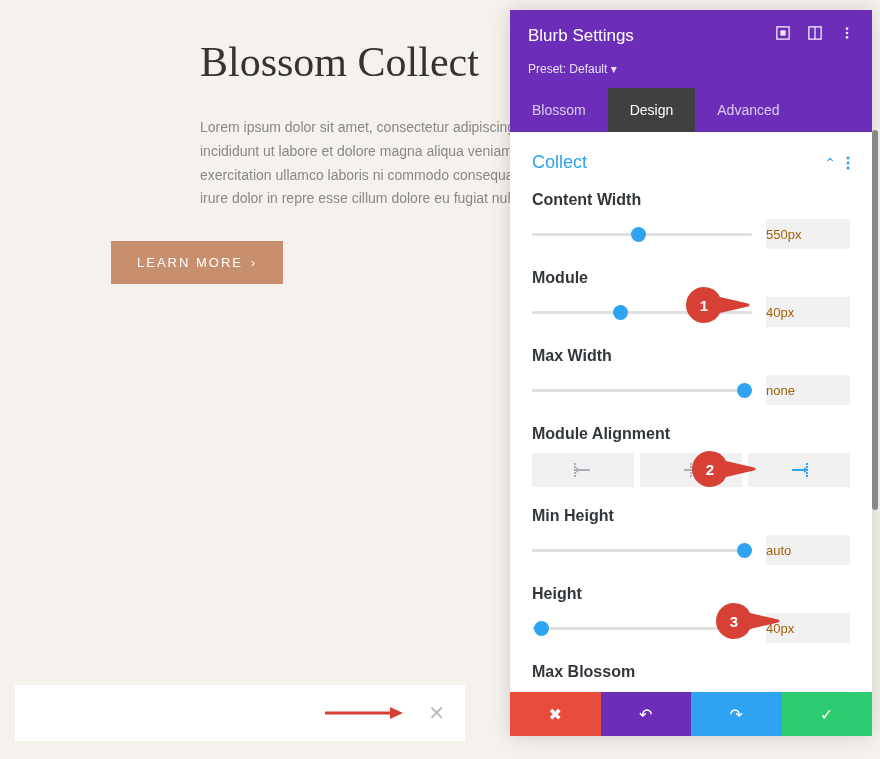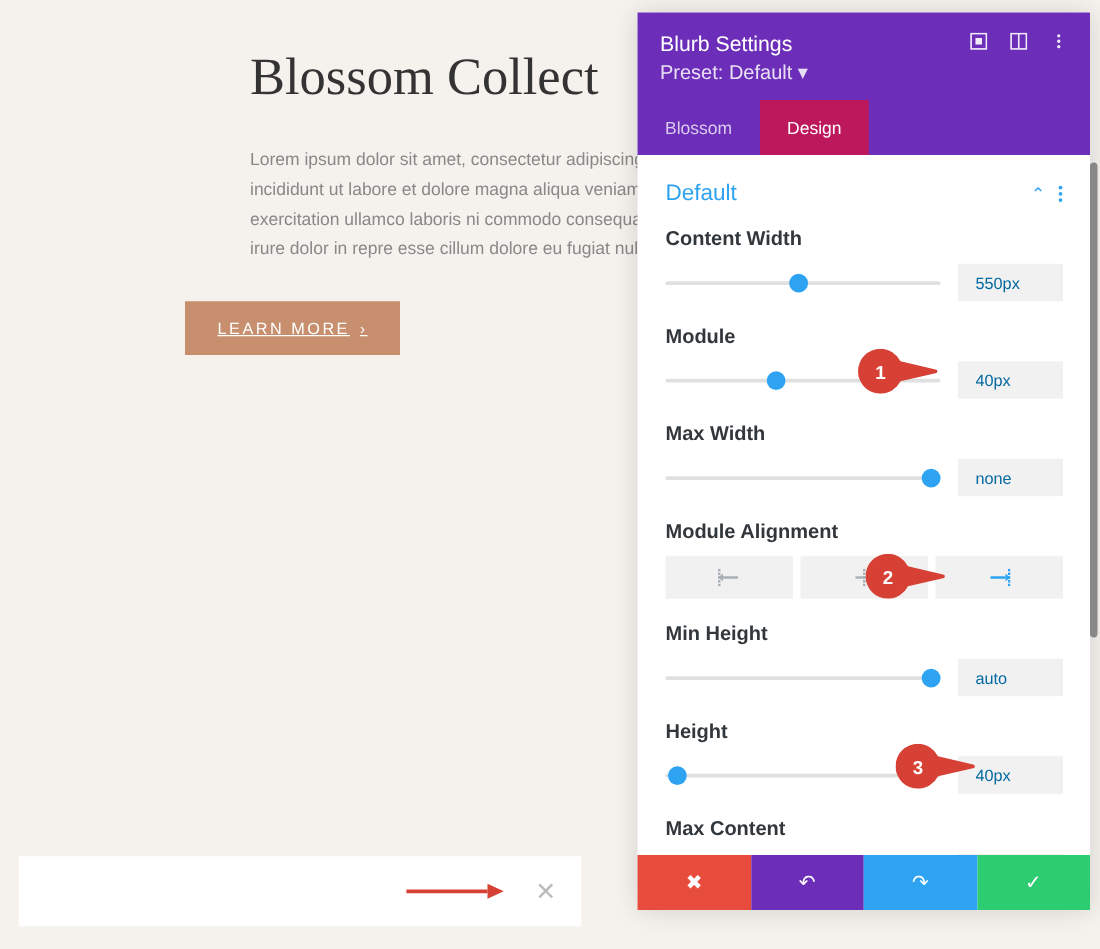--- a/index.html
+++ b/index.html
@@ -1,51 +1,51 @@
 <!DOCTYPE html>
 <html><head>
   <meta charset="utf-8">
   <style>
     * { margin: 0; padding: 0; box-sizing: border-box; }
     body { font-family: -apple-system, BlinkMacSystemFont, 'Segoe UI', sans-serif; background: #f5f1ed; width: 880px; height: 759px; overflow: hidden; position: relative; }
     
     .page-content { padding: 33px 40px; position: relative; }
     .page-title { font-family: Georgia, serif; font-size: 42px; color: #333; font-weight: 400; margin-left: 160px; margin-top: 5px; }
     .page-body { color: #888; font-size: 14px; line-height: 1.7; margin: 30px 0 30px 160px; max-width: 400px; }
-    .learn-more-btn { background: #c88f6e; color: #fff; border: none; padding: 14px 26px; font-size: 13px; letter-spacing: 2px; margin-left: 108px; cursor: pointer; display: flex; align-items: center; gap: 8px; text-decoration: underline; }
+    .learn-more-btn { background: #c88f6e; color: #fff; border: none; padding: 14px 26px; font-size: 13px; letter-spacing: 2px; margin-left: 71px; cursor: pointer; display: flex; align-items: center; gap: 8px; }
     .learn-more-btn .chev { font-size: 12px; }
     
     .bottom-bar { position: absolute; bottom: 18px; left: 15px; width: 450px; height: 56px; background: #fff; display: flex; align-items: center; justify-content: flex-end; padding: 0 20px; }
     .arrow-red { position: absolute; right: 60px; }
     .close-x { color: #bbb; font-size: 20px; cursor: pointer; }
     
     .settings-panel { position: absolute; top: 10px; right: 8px; width: 362px; background: #fff; box-shadow: 0 0 20px rgba(0,0,0,0.15); }
     .panel-header { background: #6c2eb9; color: #fff; padding: 16px 18px 12px; }
     .panel-title-row { display: flex; justify-content: space-between; align-items: flex-start; }
     .panel-title { font-size: 17px; font-weight: 500; }
-    .panel-preset { font-size: 16px; opacity: 0.85; margin-top: 2px; }
+    .panel-preset { font-size: 12px; opacity: 0.85; margin-top: 16px; }
     .panel-icons { display: flex; gap: 18px; align-items: center; }
     .pic { width: 14px; height: 14px; cursor: pointer; opacity: 0.9; }
     
     .tabs { display: flex; background: #6c2eb9; }
     .tab { flex: 0 0 auto; padding: 14px 22px; color: rgba(255,255,255,0.75); font-size: 14px; font-weight: 500; cursor: pointer; }
-    .tab.active { background: #be185d; color: #fff; }
+    .tab.active { background: #404040; color: #fff; }
     
     .panel-body { padding: 20px 22px; max-height: 560px; overflow-y: auto; position: relative; }
     .section-head { display: flex; justify-content: space-between; align-items: center; margin-bottom: 18px; }
     .section-title { color: #2ea3f2; font-size: 18px; font-weight: 500; }
     .section-icons { display: flex; gap: 10px; align-items: center; color: #2ea3f2; }
     
     .field { margin-bottom: 20px; }
     .field-label { font-size: 16px; font-weight: 600; color: #32373c; margin-bottom: 10px; display: block; }
     .field-row { display: flex; align-items: center; gap: 14px; }
     .slider-wrap { flex: 1; position: relative; height: 16px; display: flex; align-items: center; }
     .slider-track { position: absolute; width: 100%; height: 3px; background: #e0e0e0; border-radius: 2px; }
     .slider-thumb { position: absolute; width: 15px; height: 15px; background: #2ea3f2; border-radius: 50%; cursor: grab; top: 0.5px; }
-    .field-value { width: 84px; height: 30px; background: #f1f1f1; border: none; color: #0369a1; font-size: 13px; text-align: left; padding: 0 14px; }
+    .field-value { width: 84px; height: 30px; background: #f1f1f1; border: none; color: #a16207; font-size: 13px; text-align: left; padding: 0 0; }
     
     .align-row { display: flex; gap: 6px; }
     .align-btn { flex: 1; height: 34px; background: #f1f1f1; border: none; display: flex; align-items: center; justify-content: center; cursor: pointer; color: #aab0b7; }
     
     .callout { position: absolute; z-index: 10; }
     .callout-shape { fill: #d74034; }
     .callout-text { fill: #fff; font-size: 15px; font-weight: 600; }
     
     .panel-footer { display: flex; height: 44px; }
     .footer-btn { flex: 1; border: none; display: flex; align-items: center; justify-content: center; color: #fff; cursor: pointer; font-size: 16px; }
@@ -99,25 +99,26 @@
             <circle cx="8" cy="8" r="1.5" fill="#fff"></circle>
             <circle cx="8" cy="13" r="1.5" fill="#fff"></circle>
           </svg>
       </div>
     </div>
   </div>
 
   <div class="tabs">
     <div class="tab">Blossom</div>
     <div class="tab active">Design</div>
+    <div class="tab">Advanced</div>
   </div>
 
   <div class="panel-body">
     <div class="section-head">
-      <div class="section-title">Default</div>
+      <div class="section-title">Collect</div>
       <div class="section-icons">
         <span style="font-size:14px;">⌃</span>
         <svg width="4" height="14">
             <circle cx="2" cy="2" r="1.5" fill="#2ea3f2"></circle>
             <circle cx="2" cy="7" r="1.5" fill="#2ea3f2"></circle>
             <circle cx="2" cy="12" r="1.5" fill="#2ea3f2"></circle>
           </svg>
       </div>
     </div>
 
@@ -208,21 +209,21 @@
           </div>
         <input class="field-value" value="40px" style="">
         <svg class="callout" style="left:184px; top:-10px;" width="64" height="36">
           <path class="callout-shape" d="M 18 0 A 18 18 0 1 0 18 36 A 18 18 0 0 0 34 26 L 62 19.5 A 1.5 1.5 0 0 0 62 16.5 L 34 10 A 18 18 0 0 0 18 0 Z"></path>
           <text class="callout-text" x="18" y="24" text-anchor="middle">3</text>
         </svg>
       </div>
     </div>
 
     <div class="field">
-      <label class="field-label">Max Content</label>
+      <label class="field-label">Max Blossom</label>
       <div class="field-row">
         <div class="slider-wrap">
             <div class="slider-track"></div>
             <div class="slider-thumb" style="left:93%"></div>
           </div>
         <input class="field-value" value="none" style="">
       </div>
     </div>
   </div>
 

